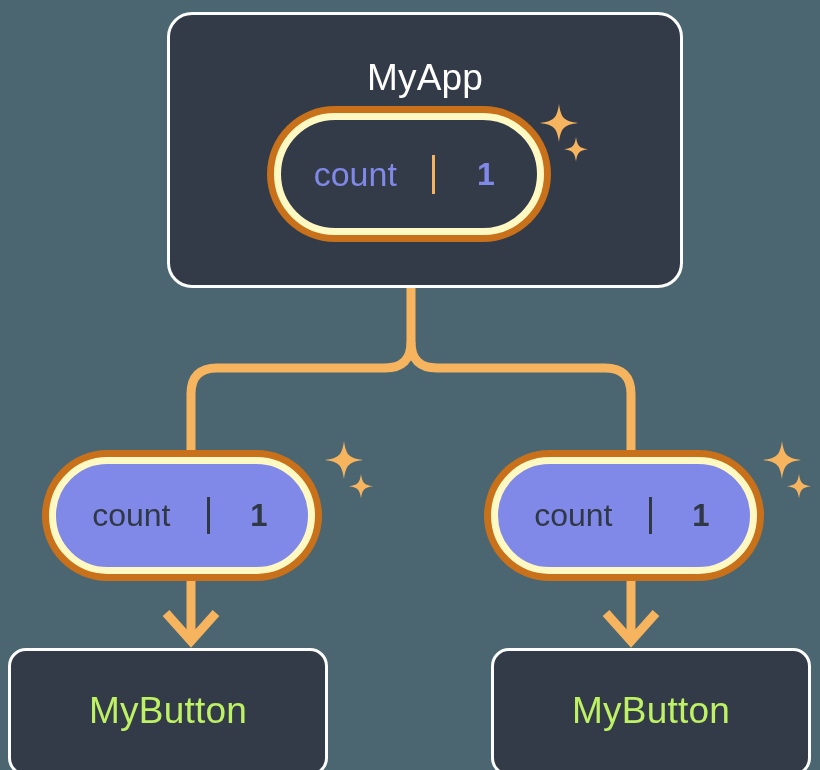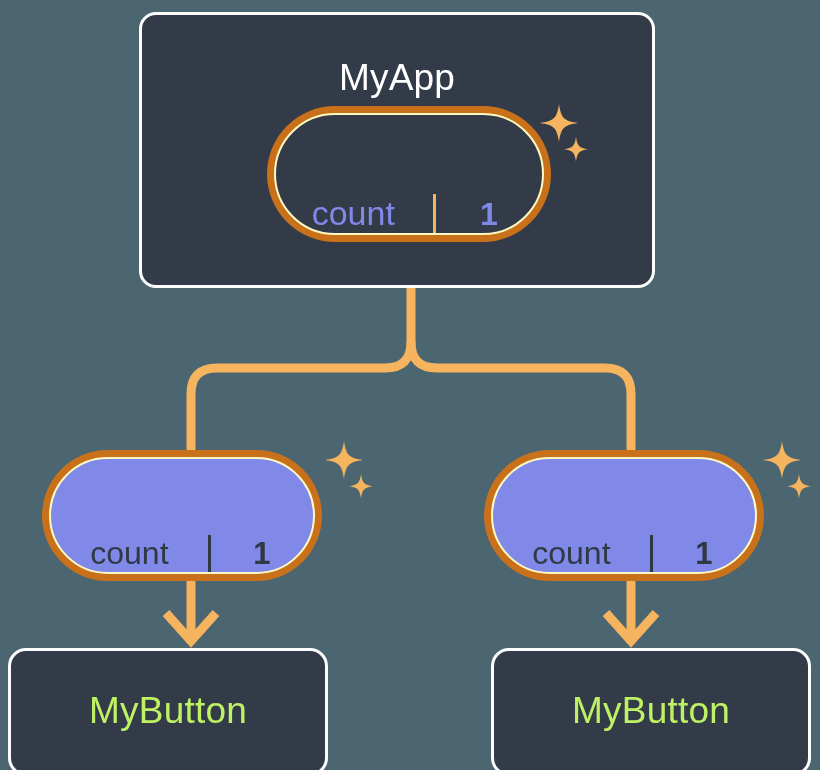--- a/index.html
+++ b/index.html
@@ -29,25 +29,25 @@
 
   
   .node-box {
     position: absolute;
     box-sizing: border-box;
     background: #333b49;
     border: 3px solid #fdfdfd;
     border-radius: 18px;
   }
   #box-myapp {
-    left: 139px;
+    left: 167px;
     top: 12px;
     width: 516px;
     height: 276px;
-    border-radius: 17px;
+    border-radius: 25px;
   }
   .node-title {
     position: absolute;
     left: 0;
     right: 0;
     text-align: center;
     color: #ffffff;
     font-size: 37px;
     font-weight: 400;
     letter-spacing: 0.2px;
@@ -74,24 +74,24 @@
     letter-spacing: 0.2px;
     white-space: nowrap;
     margin-top: -2px;
   }
 
   
   .pill {
     position: absolute;
     box-sizing: border-box;
     display: flex;
-    align-items: flex-end;
+    align-items: center;
     border-radius: 999px;
     
-    border: 2px solid #fef9c3;
+    border: 7px solid #fef9c3;
     box-shadow: 0 0 0 7px #c8711a;
   }
   .pill-key, .pill-val {
     display: flex;
     align-items: center;
     justify-content: center;
     box-sizing: border-box;
     white-space: nowrap;
   }
 

